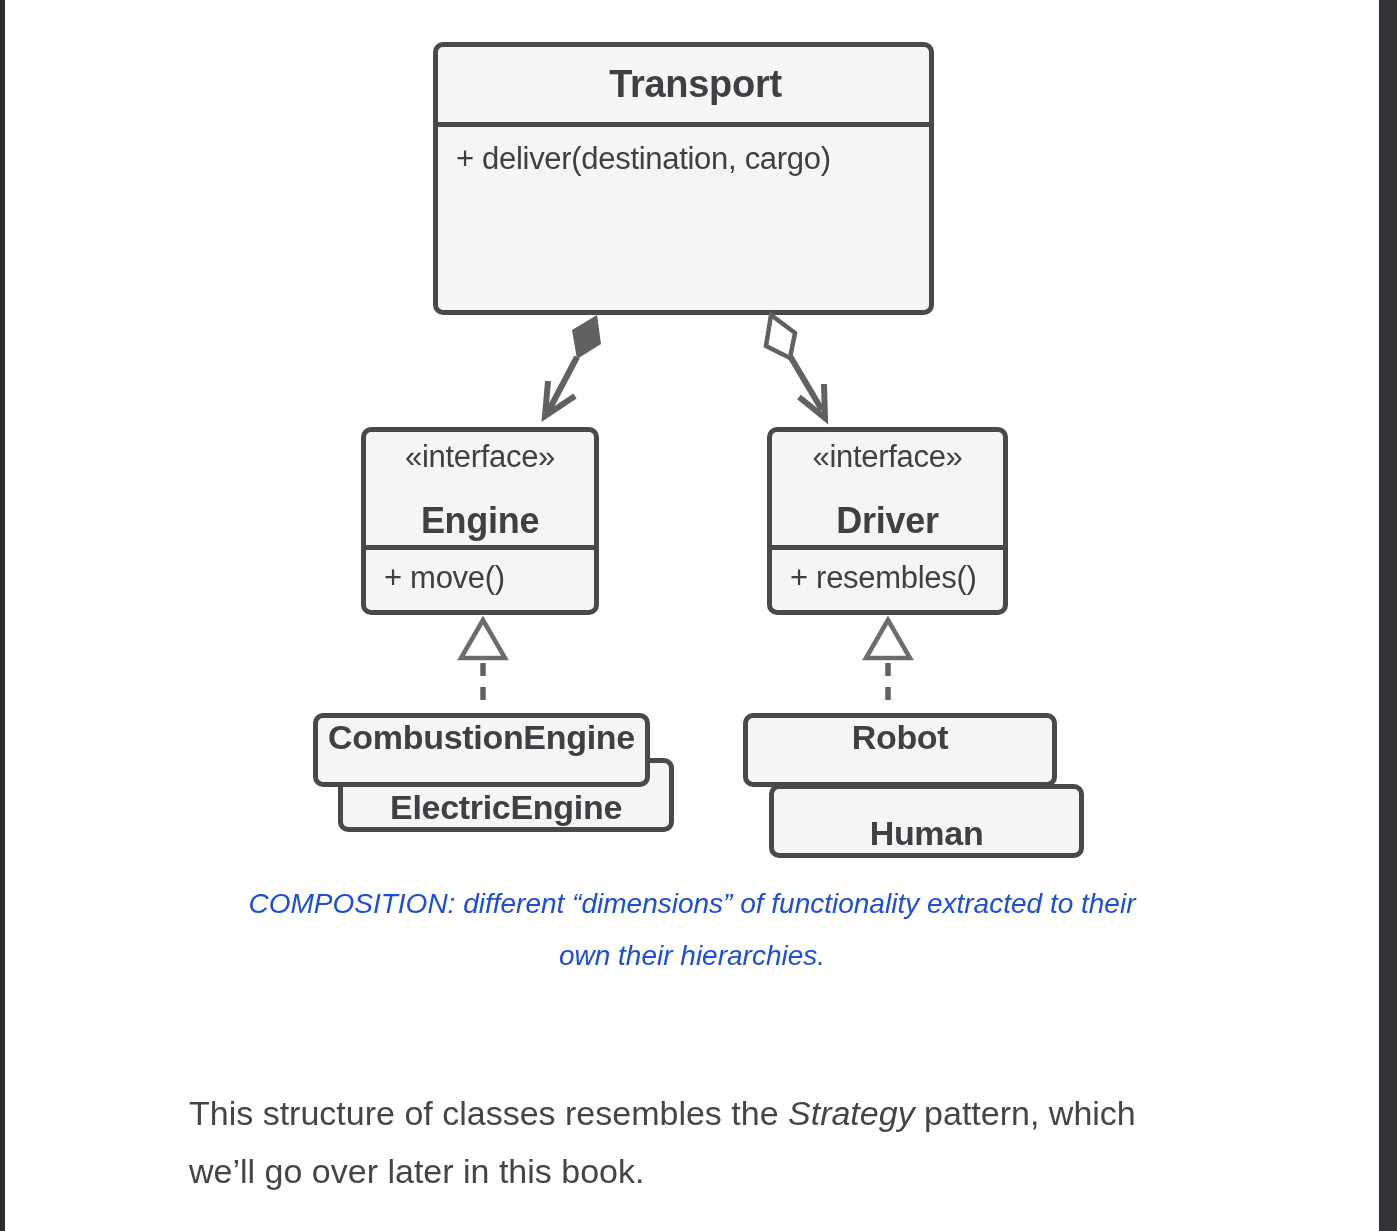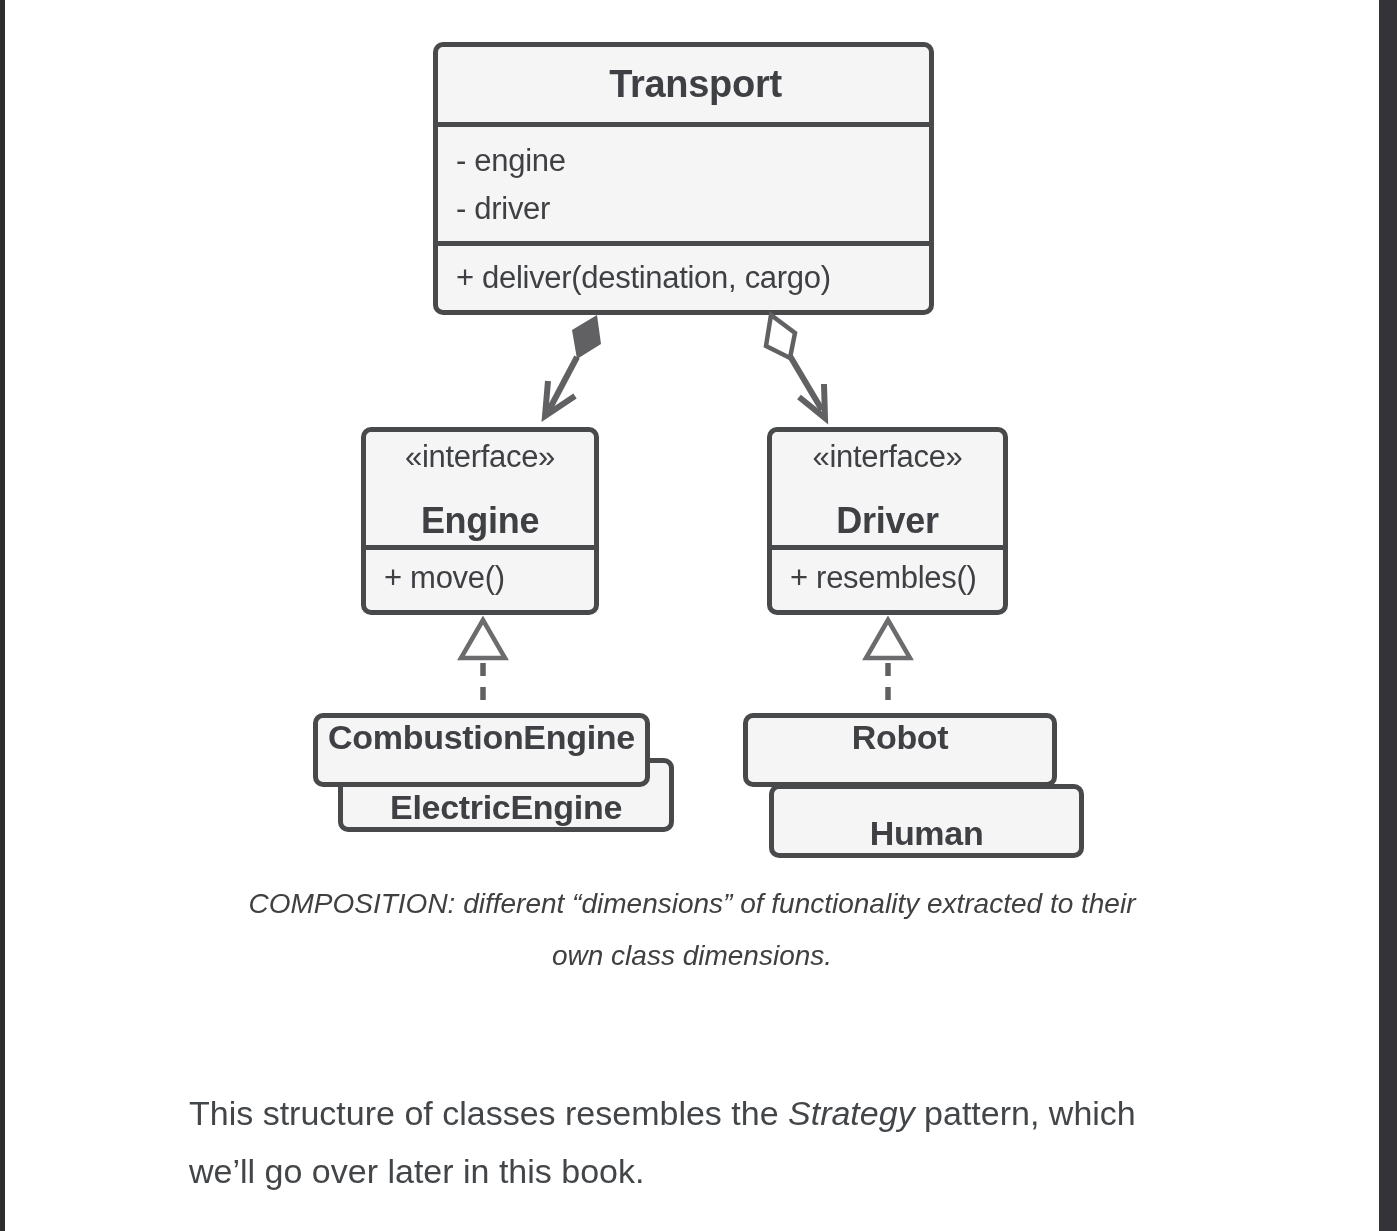--- a/index.html
+++ b/index.html
@@ -52,43 +52,39 @@
   .sec-iface-methods { height: 60px; }
 
   .box-combustion { left: 313px; top: 713px; width: 337px; height: 74px; }
   .box-electric   { left: 338px; top: 758px; width: 336px; height: 74px; }
   .box-robot      { left: 743px; top: 713px; width: 314px; height: 74px; }
   .box-human      { left: 769px; top: 784px; width: 315px; height: 74px; }
 
   .figure-caption {
     position: absolute; left: 5px; top: 878px; width: 1374px;
     text-align: center; font-style: italic;
-    font-size: 28px; line-height: 52px; color: #404040;
+    font-size: 28px; line-height: 52px; color: #1d4ed8;
   }
   .body-paragraph {
     position: absolute; left: 189px; top: 1084px; width: 1070px;
     font-size: 34px; line-height: 58px; color: #434649;
   }
   .body-paragraph em { font-style: italic; }
 </style>
 </head>
 <body>
 
 <div class="edge-bar left"></div>
 <div class="edge-bar right"></div>
 
 <div class="canvas">
 
   <div class="uml-box box-transport">
     <div class="uml-section uml-title-row sec-transport-title">
       <span class="uml-title">Transport</span>
-    </div>
-    <div class="uml-section uml-fields sec-transport-fields">
-      <div class="uml-member">- engine</div>
-      <div class="uml-member">- driver</div>
     </div>
     <div class="uml-section uml-methods sec-transport-methods">
       <span class="uml-member">+ deliver(destination, cargo)</span>
     </div>
   </div>
 
   <div class="uml-box box-engine">
     <div class="uml-section iface-header sec-iface-header">
       <span class="stereotype">«interface»</span>
       <span class="iface-name">Engine</span>
@@ -142,21 +138,21 @@
     </g>
 
     <g>
       <polygon points="888,620 866,658 910,658" fill="#ffffff" stroke="#6c6c6f" stroke-width="4.5"></polygon>
       <line x1="888" y1="663" x2="888" y2="711" stroke="#616164" stroke-width="5.5" stroke-dasharray="13 11"></line>
     </g>
   </svg>
 
   <div class="figure-caption">
     <span>COMPOSITION: different “dimensions” of functionality extracted to their</span><br>
-    <span>own class dimensions.</span>
+    <span>own their hierarchies.</span>
   </div>
 
   <p class="body-paragraph">
     <span>This structure of classes resembles the </span><em>Strategy</em><span> pattern, which</span><br>
     <span>we’ll go over later in this book.</span>
   </p>
 
 </div>
 
 </body></html>

